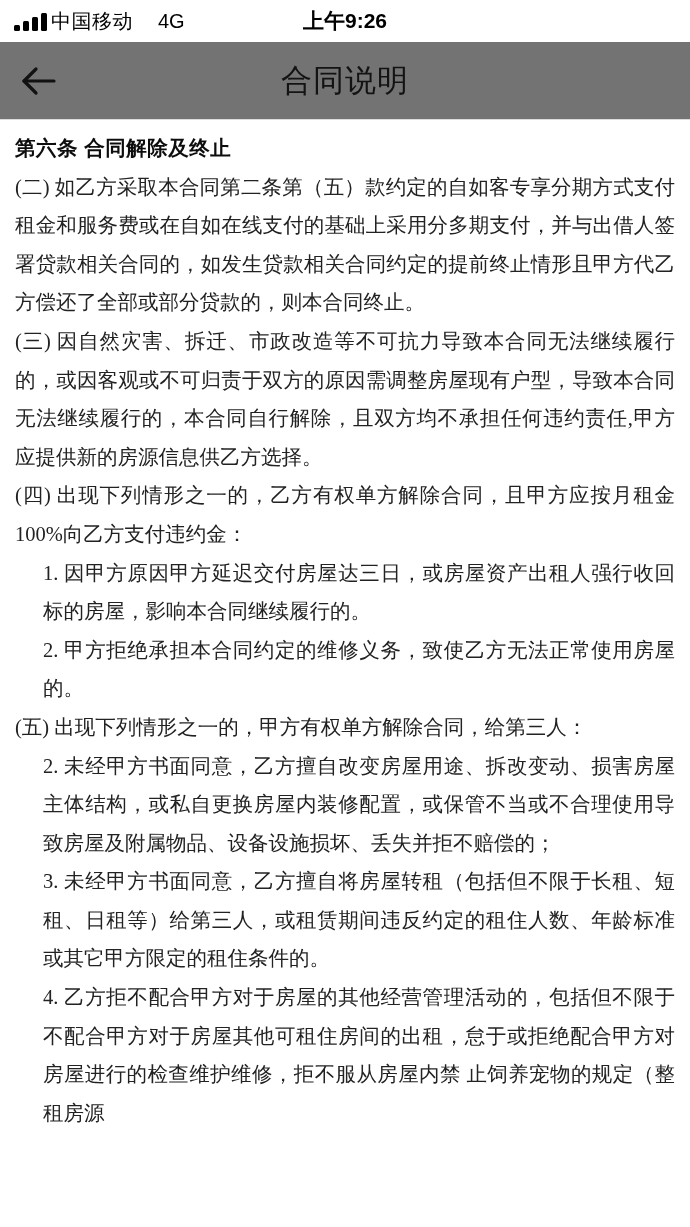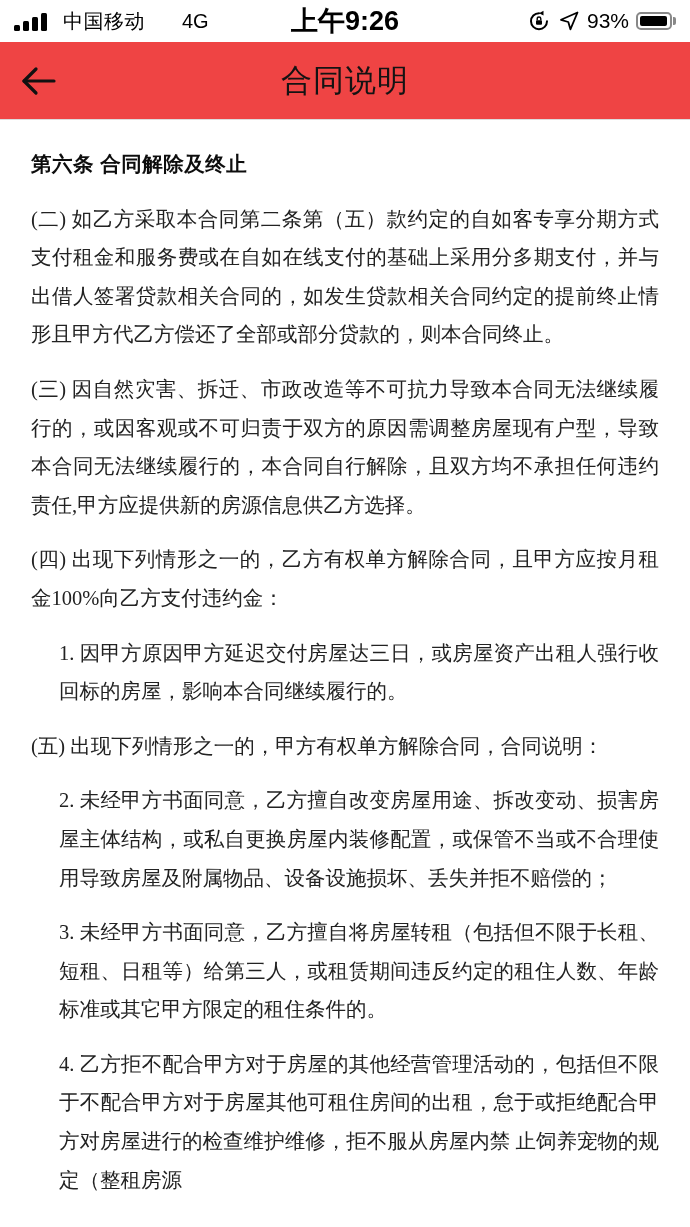--- a/index.html
+++ b/index.html
@@ -6,68 +6,68 @@
   body{
     width:690px;height:1227px;overflow:hidden;position:relative;
     font-family:"Liberation Sans","DejaVu Sans",sans-serif;
     -webkit-font-smoothing:antialiased;
   }
   
   .status-bar{
     height:42px;display:flex;align-items:center;justify-content:space-between;
     padding:0 14px;box-sizing:border-box;color:#000;position:relative;
   }
-  .sb-left{display:flex;align-items:center;gap:16px;}
+  .sb-left{display:flex;align-items:center;gap:4px;}
   .sb-carrier{font-size:20px;font-weight:500;letter-spacing:.5px;}
   .sb-network{font-size:20px;font-weight:400;margin-left:21px;}
   .signal{display:flex;align-items:flex-end;gap:3px;height:20px;}
   .signal i{display:block;width:6px;background:#000;border-radius:1.5px;}
   .signal i:nth-child(1){height:6px;}
   .signal i:nth-child(2){height:10px;}
   .signal i:nth-child(3){height:14px;}
   .signal i:nth-child(4){height:18px;}
   .sb-center{
     position:absolute;left:0;right:0;top:0;height:42px;
     display:flex;align-items:center;justify-content:center;pointer-events:none;
   }
-  .sb-time{font-size:27px;font-weight:600;}
+  .sb-time{font-size:21px;font-weight:600;}
   .sb-right{display:flex;align-items:center;gap:7px;}
   .sb-pct{font-size:21px;font-weight:400;}
   .battery{position:relative;width:40px;height:20px;display:flex;align-items:center;}
   .battery .shell{
     width:36px;height:18px;border:2px solid #888;border-radius:5px;
     box-sizing:border-box;position:relative;
   }
   .battery .fill{
     position:absolute;left:2px;top:2px;bottom:2px;width:27px;
     background:#000;border-radius:2px;
   }
   .battery .cap{
     width:3px;height:8px;background:#888;border-radius:0 2px 2px 0;margin-left:1px;
   }
   
   .nav-header{
     height:77px;position:relative;display:flex;align-items:center;justify-content:center;
-    border-bottom:1px solid #dcdcdc;background:#ef4444;
+    border-bottom:1px solid #dcdcdc;background:#737373;
   }
   .back-button{
     position:absolute;left:12px;top:50%;transform:translateY(-50%);
     width:52px;height:52px;background:none;border:none;padding:8px;cursor:pointer;
     display:flex;align-items:center;justify-content:center;
   }
   .page-title{
     margin:0;font-size:31px;font-weight:500;color:#131313;letter-spacing:1px;
   }
   
   .content{
     padding:9px 15px 0 15px;box-sizing:border-box;
     font-family:"Liberation Serif","DejaVu Serif",serif;
     font-size:20.5px;line-height:38.6px;color:#222;text-align:justify;
   }
-  .content p{margin:16px;}
+  .content p{margin:0;}
   .content p.heading{
     font-family:"Liberation Sans","DejaVu Sans",sans-serif;
     font-weight:700;color:#0d0d0d;letter-spacing:.5px;
   }
   .content p.item{padding-left:28px;}
 </style>
 </head>
 <body>
 
 <div class="status-bar">
@@ -77,59 +77,38 @@
         <i></i>
         <i></i>
         <i></i>
     </span>
     <span class="sb-carrier">中国移动</span>
     <span class="sb-network">4G</span>
   </div>
   <div class="sb-center">
     <span class="sb-time">上午9:26</span>
   </div>
-  <div class="sb-right">
-    <span style="display:flex;">
-      <svg width="24" height="24" viewBox="0 0 24 24" fill="none">
-        <path d="M12 4.2 a8 8 0 1 0 8 8" stroke="#000" stroke-width="2" stroke-linecap="round"></path>
-        <path d="M12 4.2 l4.5 -2.4 v4.8 z" fill="#000"></path>
-        <rect x="9" y="11.2" width="6" height="4.6" rx="1" fill="#000"></rect>
-        <path d="M10.2 11.2 v-1.4 a1.8 1.8 0 0 1 3.6 0 v1.4" stroke="#000" stroke-width="1.4" fill="none"></path>
-      </svg>
-    </span>
-    <span style="display:flex;">
-      <svg width="22" height="22" viewBox="0 0 22 22" fill="none">
-        <path d="M19.5 2.5 L3 9.8 L10.3 12 L12.4 19.3 Z" stroke="#000" stroke-width="1.8" stroke-linejoin="round" fill="none"></path>
-      </svg>
-    </span>
-    <span class="sb-pct">93%</span>
-    <span class="battery">
-      <span class="shell">
-          <span class="fill"></span>
-        </span>
-      <span class="cap"></span>
-    </span>
-  </div>
 </div>
 
 <div class="nav-header">
   <button class="back-button" aria-label="back">
     <span style="display:flex;">
       <svg width="38" height="34" viewBox="0 0 38 34" fill="none">
         <path d="M17 5 L5 17 L17 29" stroke="#111" stroke-width="3.2" stroke-linecap="round" stroke-linejoin="round"></path>
         <path d="M5 17 H35" stroke="#111" stroke-width="3.2" stroke-linecap="round"></path>
       </svg>
     </span>
   </button>
   <h1 class="page-title">合同说明</h1>
 </div>
 
 <div class="content" id="contract-content">
     <p class="heading">第六条 合同解除及终止</p>
     <p class="para">(二) 如乙方采取本合同第二条第（五）款约定的自如客专享分期方式支付租金和服务费或在自如在线支付的基础上采用分多期支付，并与出借人签署贷款相关合同的，如发生贷款相关合同约定的提前终止情形且甲方代乙方偿还了全部或部分贷款的，则本合同终止。</p>
     <p class="para">(三) 因自然灾害、拆迁、市政改造等不可抗力导致本合同无法继续履行的，或因客观或不可归责于双方的原因需调整房屋现有户型，导致本合同无法继续履行的，本合同自行解除，且双方均不承担任何违约责任,甲方应提供新的房源信息供乙方选择。</p>
     <p class="para">(四) 出现下列情形之一的，乙方有权单方解除合同，且甲方应按月租金100%向乙方支付违约金：</p>
     <p class="item">1. 因甲方原因甲方延迟交付房屋达三日，或房屋资产出租人强行收回标的房屋，影响本合同继续履行的。</p>
-    <p class="para">(五) 出现下列情形之一的，甲方有权单方解除合同，合同说明：</p>
+    <p class="item">2. 甲方拒绝承担本合同约定的维修义务，致使乙方无法正常使用房屋的。</p>
+    <p class="para">(五) 出现下列情形之一的，甲方有权单方解除合同，给第三人：</p>
     <p class="item">2. 未经甲方书面同意，乙方擅自改变房屋用途、拆改变动、损害房屋主体结构，或私自更换房屋内装修配置，或保管不当或不合理使用导致房屋及附属物品、设备设施损坏、丢失并拒不赔偿的；</p>
     <p class="item">3. 未经甲方书面同意，乙方擅自将房屋转租（包括但不限于长租、短租、日租等）给第三人，或租赁期间违反约定的租住人数、年龄标准或其它甲方限定的租住条件的。</p>
     <p class="item">4. 乙方拒不配合甲方对于房屋的其他经营管理活动的，包括但不限于不配合甲方对于房屋其他可租住房间的出租，怠于或拒绝配合甲方对房屋进行的检查维护维修，拒不服从房屋内禁 止饲养宠物的规定（整租房源</p>
   </div>
 
 </body></html>

